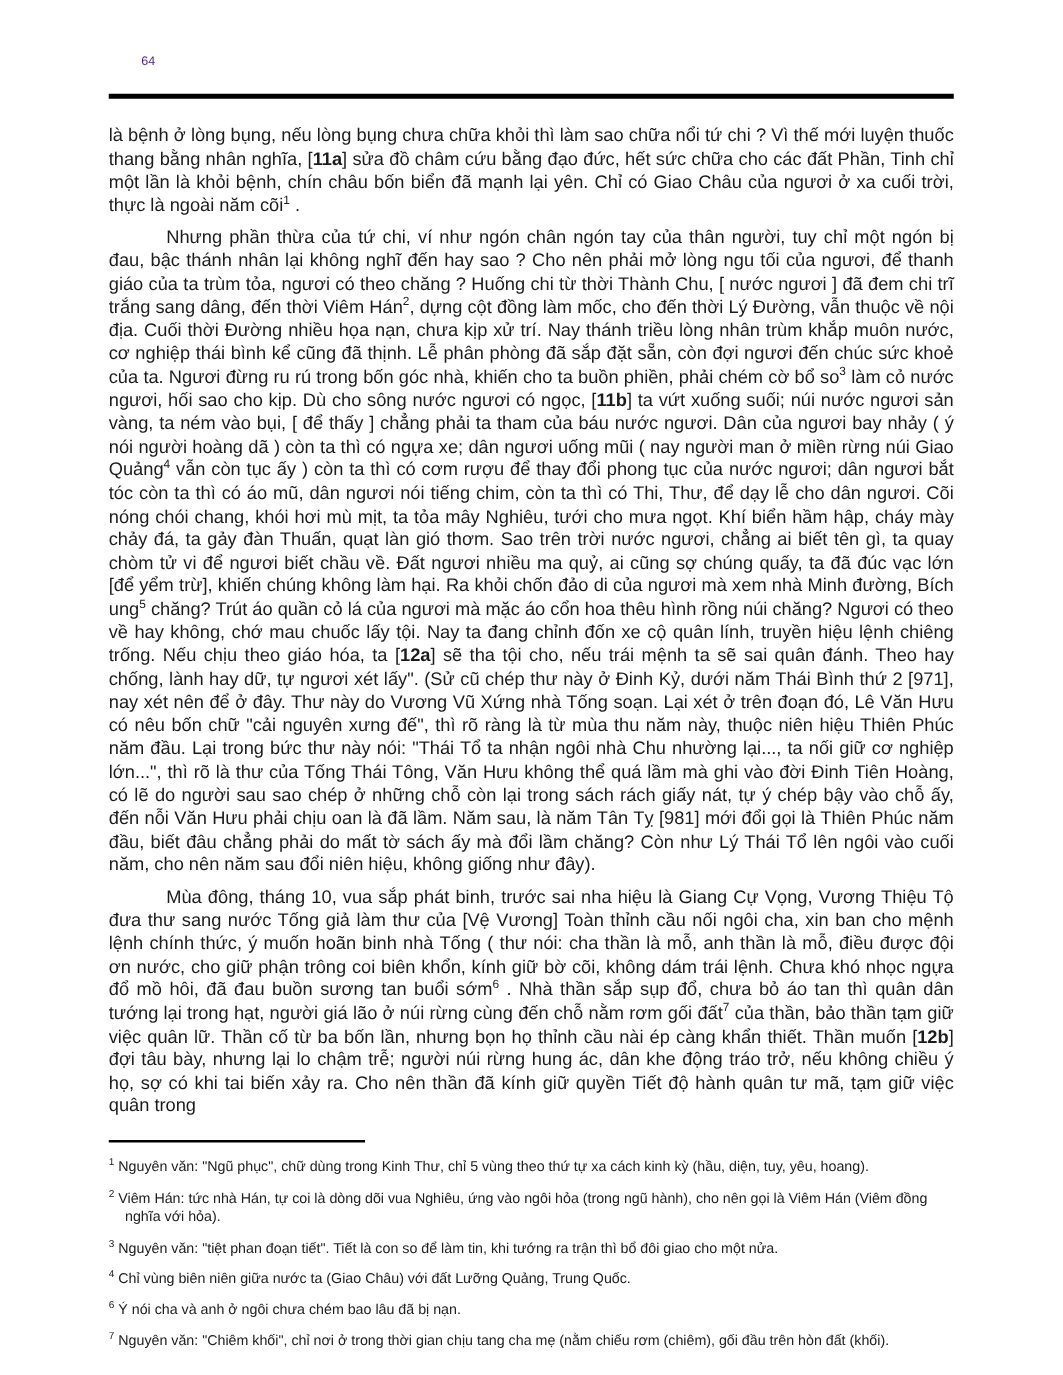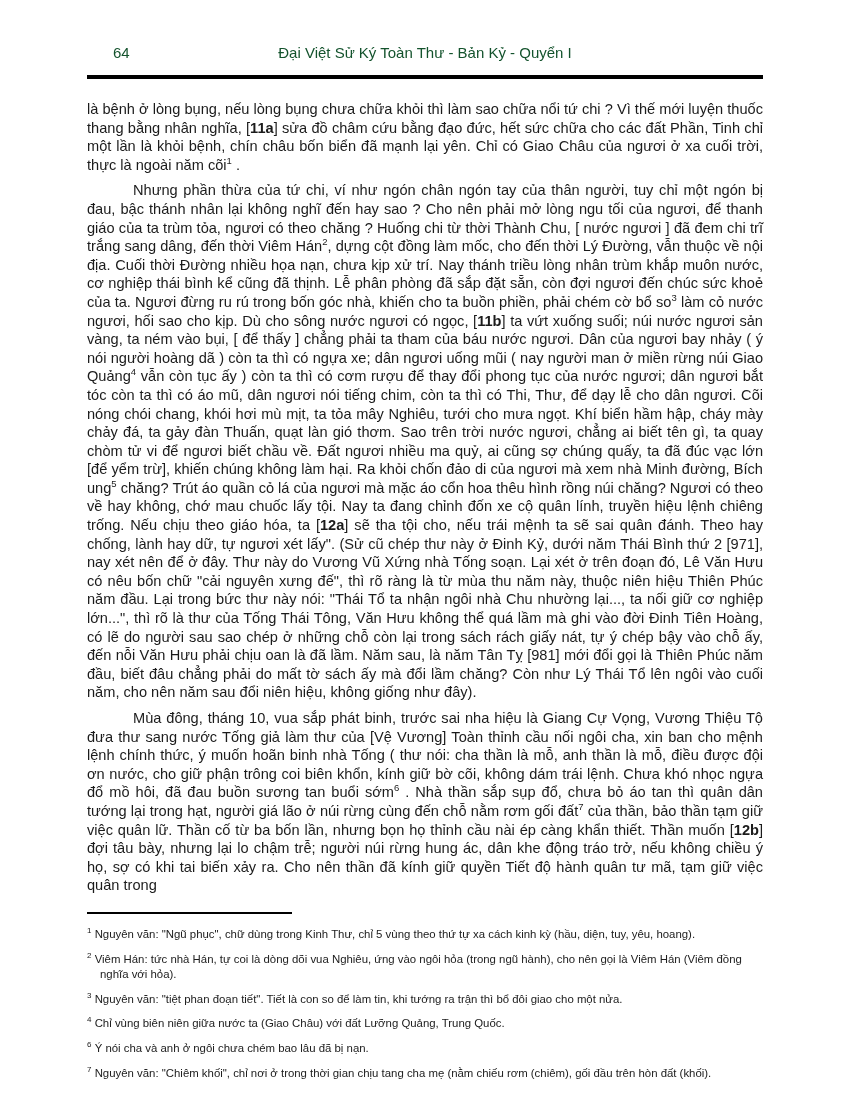--- a/index.html
+++ b/index.html
@@ -13,22 +13,22 @@
     overflow:hidden;
   }
   .content{
     position:absolute;
     left:87px;top:44px;
     width:676px;
   }
   .header{
     position:relative;
     height:22px;
-    font-size:15px;
-    color:#14532d;
+    font-size:10px;
+    color:#4c1d95;
     text-align:right;
   }
   .page-number{
     position:absolute;left:26px;top:0;
   }
   .header-title{
     position:absolute;left:50%;top:0;
     transform:translateX(-50%);
     white-space:nowrap;
   }
@@ -75,21 +75,20 @@
   .footnotes sup{font-size:8px;}
 </style>
 </head>
 <body>
 
 <div class="page">
   <div class="content">
 
     <div class="header">
       <span class="page-number">64</span>
-      <span class="header-title">Đại Việt Sử Ký Toàn Thư - Bản Kỷ - Quyển I</span>
     </div>
     <div class="header-rule"></div>
 
     <div class="body-text">
         <p class="para"><span>là bệnh ở lòng bụng, nếu lòng bụng chưa chữa khỏi thì làm sao chữa nổi tứ chi ? Vì thế mới luyện thuốc thang bằng nhân nghĩa, [</span><b>11a</b><span>] sửa đồ châm cứu bằng đạo đức, hết sức chữa cho các đất Phần, Tinh chỉ một lần là khỏi bệnh, chín châu bốn biển đã mạnh lại yên. Chỉ có Giao Châu của ngươi ở xa cuối trời, thực là ngoài năm cõi</span><sup>1</sup><span> .</span></p>
         <p class="para indent"><span>Nhưng phần thừa của tứ chi, ví như ngón chân ngón tay của thân người, tuy chỉ một ngón bị đau, bậc thánh nhân lại không nghĩ đến hay sao ? Cho nên phải mở lòng ngu tối của ngươi, để thanh giáo của ta trùm tỏa, ngươi có theo chăng ? Huống chi từ thời Thành Chu, [ nước ngươi ] đã đem chi trĩ trắng sang dâng, đến thời Viêm Hán</span><sup>2</sup><span>, dựng cột đồng làm mốc, cho đến thời Lý Đường, vẫn thuộc về nội địa. Cuối thời Đường nhiều họa nạn, chưa kịp xử trí. Nay thánh triều lòng nhân trùm khắp muôn nước, cơ nghiệp thái bình kể cũng đã thịnh. Lễ phân phòng đã sắp đặt sẵn, còn đợi ngươi đến chúc sức khoẻ của ta. Ngươi đừng ru rú trong bốn góc nhà, khiến cho ta buồn phiền, phải chém cờ bổ so</span><sup>3</sup><span> làm cỏ nước ngươi, hối sao cho kịp. Dù cho sông nước ngươi có ngọc, [</span><b>11b</b><span>] ta vứt xuống suối; núi nước ngươi sản vàng, ta ném vào bụi, [ để thấy ] chẳng phải ta tham của báu nước ngươi. Dân của ngươi bay nhảy ( ý nói người hoàng dã ) còn ta thì có ngựa xe; dân ngươi uống mũi ( nay người man ở miền rừng núi Giao Quảng</span><sup>4</sup><span> vẫn còn tục ấy ) còn ta thì có cơm rượu để thay đổi phong tục của nước ngươi; dân ngươi bắt tóc còn ta thì có áo mũ, dân ngươi nói tiếng chim, còn ta thì có Thi, Thư, để dạy lễ cho dân ngươi. Cõi nóng chói chang, khói hơi mù mịt, ta tỏa mây Nghiêu, tưới cho mưa ngọt. Khí biển hầm hập, cháy mày chảy đá, ta gảy đàn Thuấn, quạt làn gió thơm. Sao trên trời nước ngươi, chẳng ai biết tên gì, ta quay chòm tử vi để ngươi biết chầu về. Đất ngươi nhiều ma quỷ, ai cũng sợ chúng quấy, ta đã đúc vạc lớn [để yểm trừ], khiến chúng không làm hại. Ra khỏi chốn đảo di của ngươi mà xem nhà Minh đường, Bích ung</span><sup>5</sup><span> chăng? Trút áo quần cỏ lá của ngươi mà mặc áo cổn hoa thêu hình rồng núi chăng? Ngươi có theo về hay không, chớ mau chuốc lấy tội. Nay ta đang chỉnh đốn xe cộ quân lính, truyền hiệu lệnh chiêng trống. Nếu chịu theo giáo hóa, ta [</span><b>12a</b><span>] sẽ tha tội cho, nếu trái mệnh ta sẽ sai quân đánh. Theo hay chống, lành hay dữ, tự ngươi xét lấy". (Sử cũ chép thư này ở Đinh Kỷ, dưới năm Thái Bình thứ 2 [971], nay xét nên để ở đây. Thư này do Vương Vũ Xứng nhà Tống soạn. Lại xét ở trên đoạn đó, Lê Văn Hưu có nêu bốn chữ "cải nguyên xưng đế", thì rõ ràng là từ mùa thu năm này, thuộc niên hiệu Thiên Phúc năm đầu. Lại trong bức thư này nói: "Thái Tổ ta nhận ngôi nhà Chu nhường lại..., ta nối giữ cơ nghiệp lớn...", thì rõ là thư của Tống Thái Tông, Văn Hưu không thể quá lầm mà ghi vào đời Đinh Tiên Hoàng, có lẽ do người sau sao chép ở những chỗ còn lại trong sách rách giấy nát, tự ý chép bậy vào chỗ ấy, đến nỗi Văn Hưu phải chịu oan là đã lầm. Năm sau, là năm Tân Tỵ [981] mới đổi gọi là Thiên Phúc năm đầu, biết đâu chẳng phải do mất tờ sách ấy mà đổi lầm chăng? Còn như Lý Thái Tổ lên ngôi vào cuối năm, cho nên năm sau đổi niên hiệu, không giống như đây).</span></p>
         <p class="para indent"><span>Mùa đông, tháng 10, vua sắp phát binh, trước sai nha hiệu là Giang Cự Vọng, Vương Thiệu Tộ đưa thư sang nước Tống giả làm thư của [Vệ Vương] Toàn thỉnh cầu nối ngôi cha, xin ban cho mệnh lệnh chính thức, ý muốn hoãn binh nhà Tống ( thư nói: cha thần là mỗ, anh thần là mỗ, điều được đội ơn nước, cho giữ phận trông coi biên khổn, kính giữ bờ cõi, không dám trái lệnh. Chưa khó nhọc ngựa đổ mồ hôi, đã đau buồn sương tan buổi sớm</span><sup>6</sup><span> . Nhà thần sắp sụp đổ, chưa bỏ áo tan thì quân dân tướng lại trong hạt, người giá lão ở núi rừng cùng đến chỗ nằm rơm gối đất</span><sup>7</sup><span> của thần, bảo thần tạm giữ việc quân lữ. Thần cố từ ba bốn lần, nhưng bọn họ thỉnh cầu nài ép càng khẩn thiết. Thần muốn [</span><b>12b</b><span>] đợi tâu bày, nhưng lại lo chậm trễ; người núi rừng hung ác, dân khe động tráo trở, nếu không chiều ý họ, sợ có khi tai biến xảy ra. Cho nên thần đã kính giữ quyền Tiết độ hành quân tư mã, tạm giữ việc quân trong</span></p>
       </div>
 
     <div class="footnote-divider"></div>

